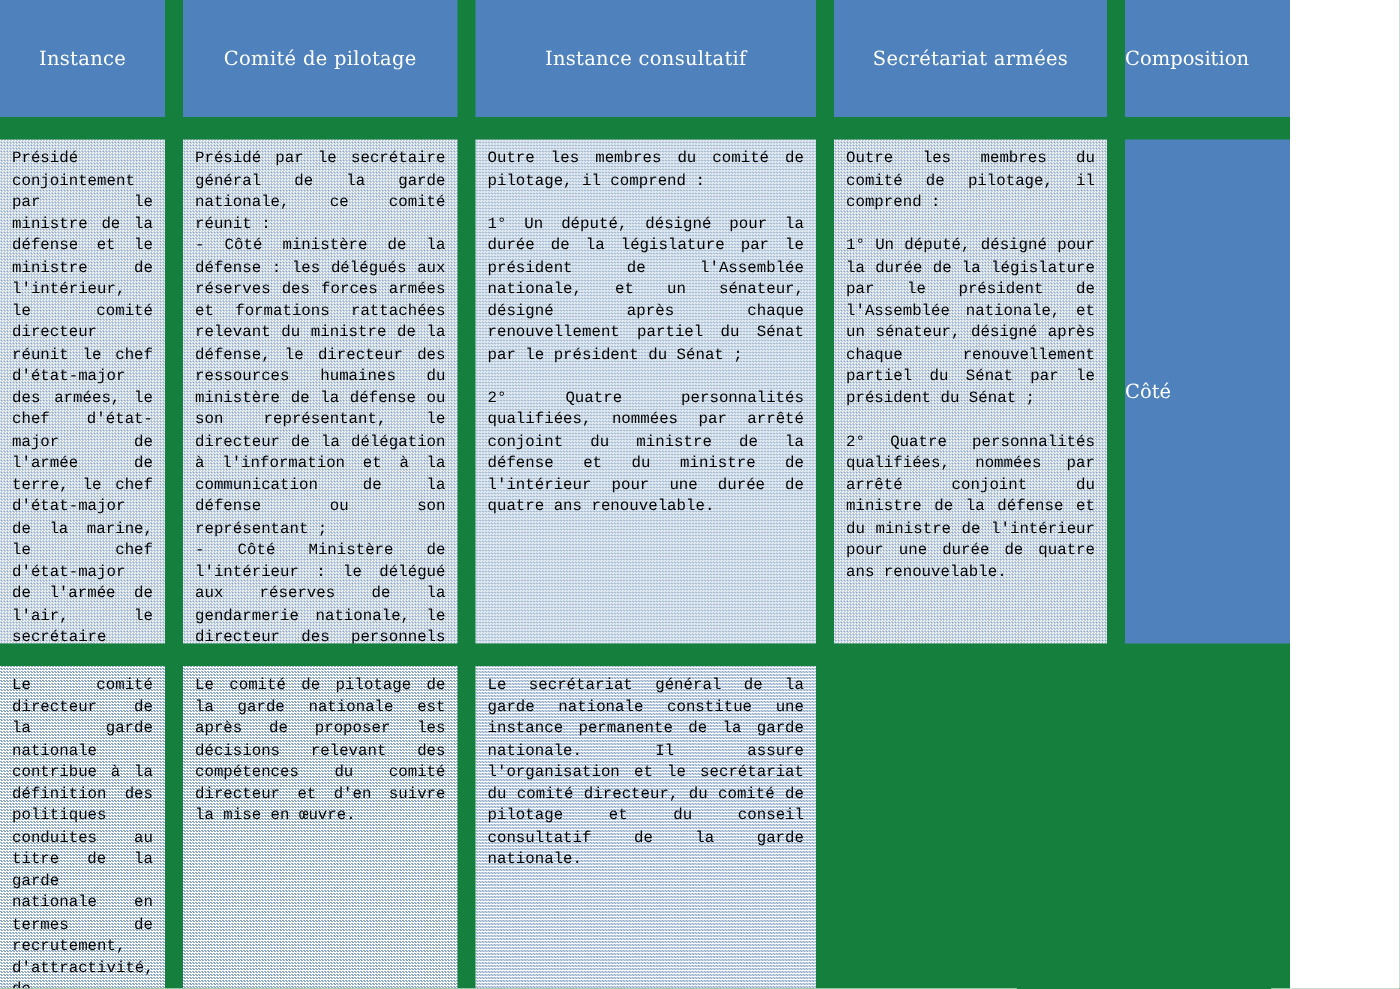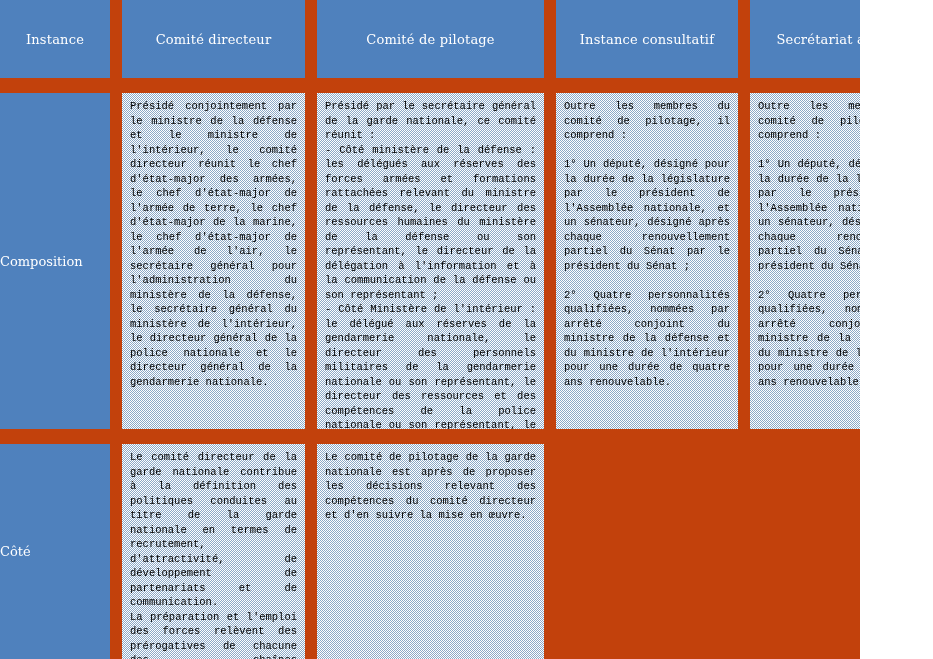--- a/index.html
+++ b/index.html
@@ -1,21 +1,21 @@
 <!DOCTYPE html>
 <html lang="fr"><head>
 <meta charset="utf-8">
 <style>
   html, body { margin: 0; padding: 0; background: #ffffff; }
   .slide {
     position: relative;
     width: 860px;
     height: 659px;
     overflow: hidden;
-    background: #c2410c;
+    background: #15803d;
     display: grid;
     grid-template-columns: 110px 183px 227px 182px 183px;
     grid-template-rows: 78px 336px 215px;
     column-gap: 12px;
     row-gap: 15px;
     font-family: "DejaVu Serif", "Liberation Serif", serif;
   }
   .hdr-cell {
     background: #4f81bd;
     color: #ffffff;
@@ -50,23 +50,20 @@
 </style>
 </head>
 <body>
 
 <div class="slide">
 
   <div class="hdr-cell">
     <span>Instance</span>
   </div>
   <div class="hdr-cell">
-    <span>Comité directeur</span>
-  </div>
-  <div class="hdr-cell">
     <span>Comité de pilotage</span>
   </div>
   <div class="hdr-cell">
     <span>Instance consultatif</span>
   </div>
   <div class="hdr-cell">
     <span>Secrétariat armées</span>
   </div>
 
   <div class="row-label">
@@ -86,14 +83,15 @@
 1° Un député, désigné pour la durée de la législature par le président de l'Assemblée nationale, et un sénateur, désigné après chaque renouvellement partiel du Sénat par le président du Sénat ;
 
 2° Quatre personnalités qualifiées, nommées par arrêté conjoint du ministre de la défense et du ministre de l'intérieur pour une durée de quatre ans renouvelable.</div>
 
   <div class="row-label">
     <span>Côté</span>
   </div>
   <div class="body-cell">Le comité directeur de la garde nationale contribue à la définition des politiques conduites au titre de la garde nationale en termes de recrutement, d'attractivité, de développement de partenariats et de communication.
 La préparation et l'emploi des forces relèvent des prérogatives de chacune des chaînes opérationnelles concernées.</div>
   <div class="body-cell">Le comité de pilotage de la garde nationale est après de proposer les décisions relevant des compétences du comité directeur et d'en suivre la mise en œuvre.</div>
+  <div class="body-cell">Le secrétariat général de la garde nationale constitue une instance permanente de la garde nationale. Il assure l'organisation et le secrétariat du comité directeur, du comité de pilotage et du conseil consultatif de la garde nationale.</div>
 
 </div>
 
 </body></html>

